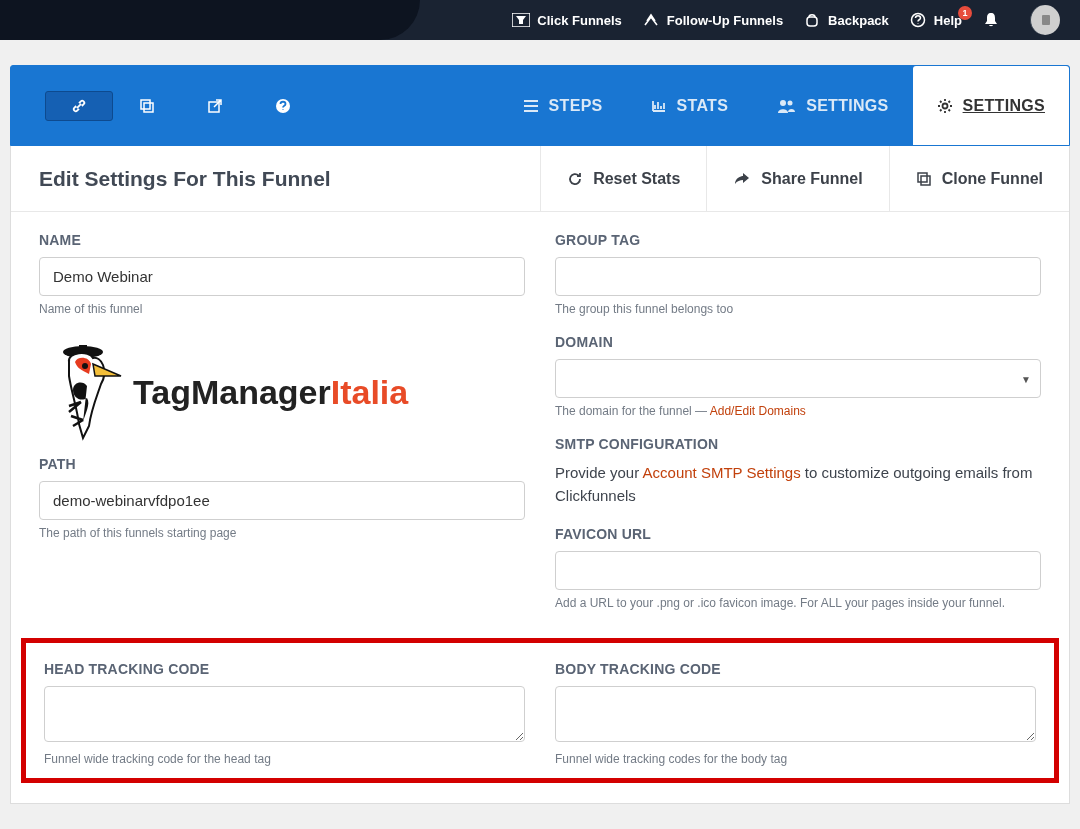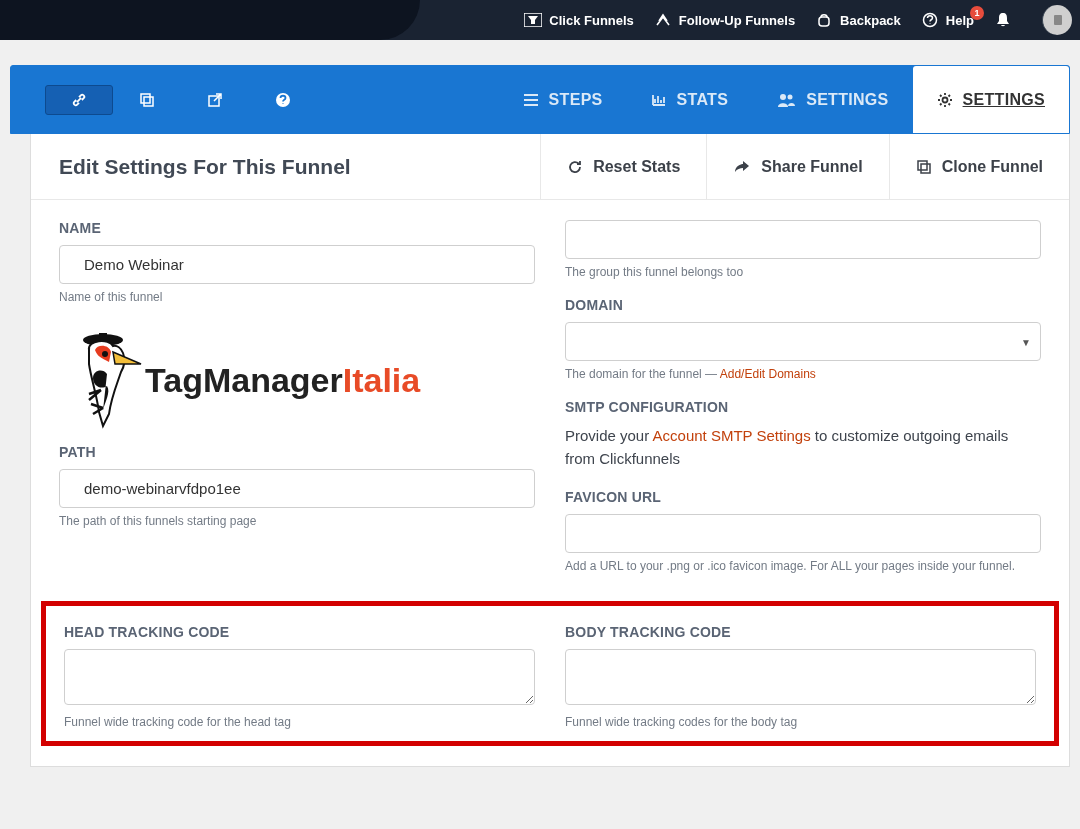--- a/index.html
+++ b/index.html
@@ -5,21 +5,21 @@
   * { box-sizing: border-box; margin: 0; padding: 0; }
   body { font-family: "Helvetica Neue", Arial, sans-serif; background: #f0f0f0; color: #333; }
   
   
   .top-nav {
     background: #1a2332;
     height: 40px;
     display: flex;
     align-items: center;
     justify-content: flex-end;
-    padding: 0 8px;
+    padding: 0 20px;
     gap: 20px;
     position: relative;
   }
   .top-nav-curve {
     position: absolute;
     left: 0;
     top: 0;
     width: 420px;
     height: 40px;
     background: #0d1420;
@@ -75,21 +75,21 @@
     margin-left: 10px;
   }
   
   .page-wrap {
     padding: 25px 10px 30px 10px;
   }
   
   
   .subnav {
     background: #1976d2;
-    height: 69px;
+    height: 81px;
     display: flex;
     align-items: center;
     justify-content: space-between;
     border-radius: 3px 3px 0 0;
     border: 1px solid #1976d2;
     padding-left: 20px;
   }
   .subnav-left {
     display: flex;
     gap: 0;
@@ -132,21 +132,20 @@
   }
   .subnav-tab .micn {
     font-size: 15px;
   }
   
   
   .content-card {
     background: #fff;
     border: 1px solid #ddd;
     border-top: none;
-    margin-left: 20px;
   }
   
   
   .action-bar {
     display: flex;
     align-items: stretch;
     min-height: 66px;
     border-bottom: 1px solid #e8e8e8;
   }
   .action-title {
@@ -183,21 +182,21 @@
     font-size: 14px;
     font-weight: 800;
     color: #5a6474;
     letter-spacing: 0.2px;
     margin-bottom: 9px;
   }
   .field-input, .field-select, .field-textarea {
     width: 100%;
     border: 1px solid #cfcfcf;
     border-radius: 4px;
-    padding: 10px 24px;
+    padding: 10px 13px;
     font-size: 15px;
     color: #333;
     font-family: inherit;
   }
   .field-select {
     appearance: none;
     background: #fff;
     position: relative;
   }
   .select-wrap { position: relative; }
@@ -215,21 +214,21 @@
     color: #737b86;
     margin-top: 6px;
   }
   .field-hint a, .body-text a { color: #c2410c; text-decoration: none; }
   .body-text { font-size: 15px; color: #3e444d; line-height: 1.55; }
   .field-textarea { min-height: 56px; resize: both; }
   
   .logo-area {
     display: flex;
     align-items: center;
-    gap: 0;
+    gap: 8px;
     padding: 8px 0 14px 20px;
     font-size: 34px;
     font-weight: 700;
     color: #222;
   }
   .logo-area .accent { color: #e84b27; }
   
   .tracking-highlight {
     border: 5px solid #d30000;
     margin: 0 10px 20px 10px;
@@ -424,20 +423,21 @@
           <div class="field-label">PATH</div>
           <input class="field-input" value="demo-webinarvfdpo1ee" style="">
           <div class="field-hint">The path of this funnels starting page</div>
         </div>
 
       </div>
 
       <div class="col">
 
         <div class="field-group">
+          <div class="field-label">GROUP TAG</div>
           <input class="field-input" value="" style="">
           <div class="field-hint">The group this funnel belongs too</div>
         </div>
 
         <div class="field-group">
           <div class="field-label">DOMAIN</div>
           <div class="select-wrap">
             <select class="field-select"><option></option></select>
             <span class="select-caret">▼</span>
           </div>

